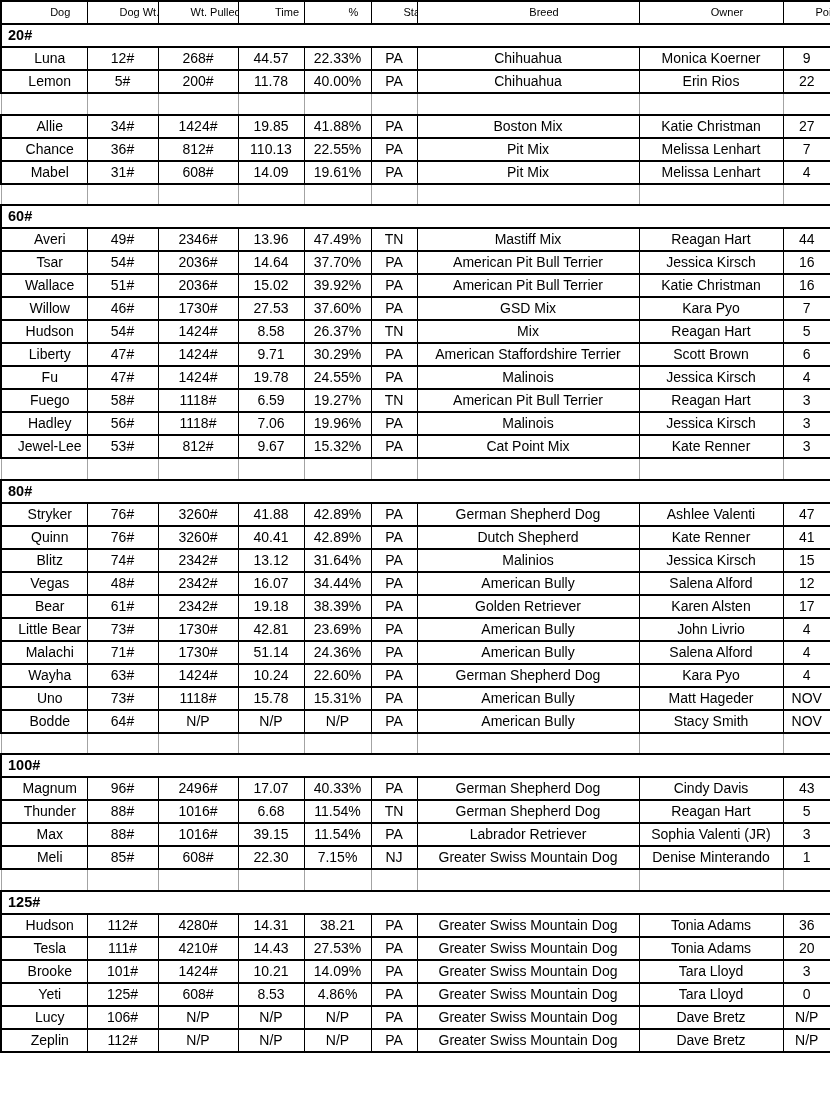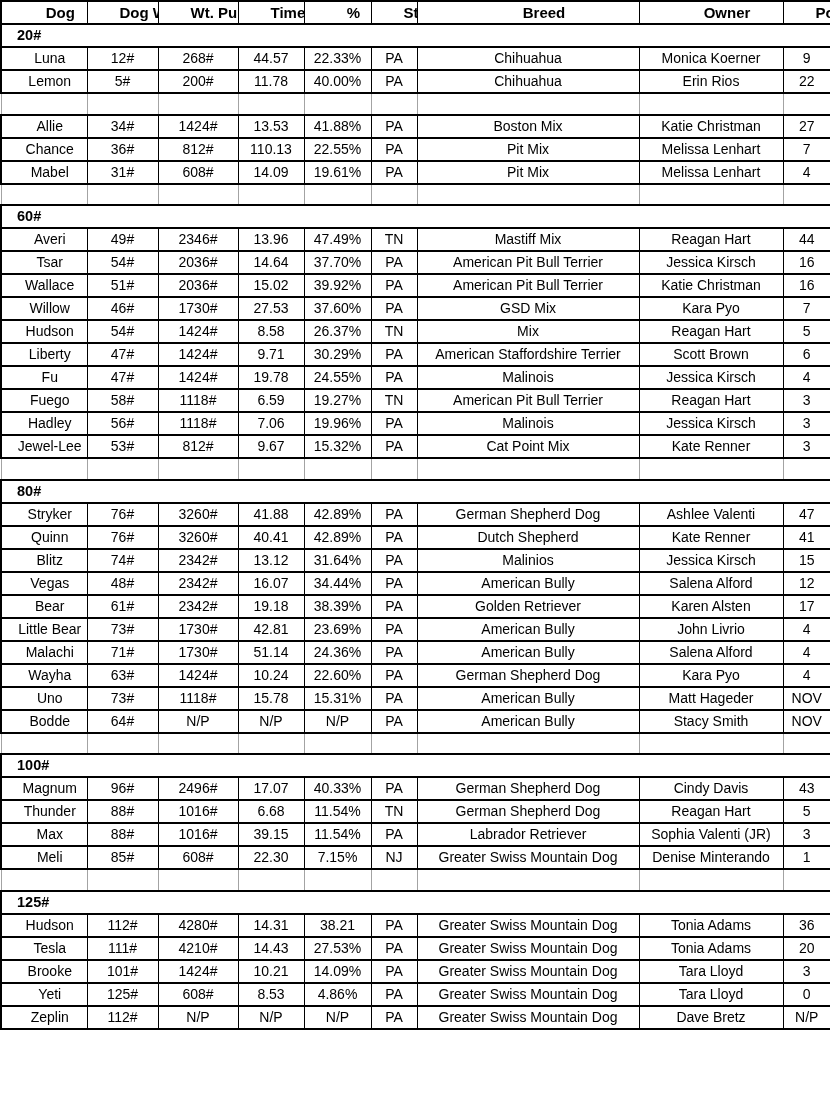--- a/index.html
+++ b/index.html
@@ -31,33 +31,33 @@
     text-align: center;
     vertical-align: middle;
     font-size: 14px;
     line-height: 21px;
   }
   
   tr.hdr th {
     border: 1px solid #000;
     border-top-width: 2px;
     border-bottom-width: 2px;
-    font-weight: bold;
-    font-size: 15px;
+    font-weight: normal;
+    font-size: 11px;
     padding-left: 32px;
   }
   tr.hdr th:first-child { border-left-width: 2px; }
   tr.hdr th:last-child  { border-right-width: 2px; }
   
   tr.cls td {
     border: 2px solid #000;
     text-align: left;
     font-weight: bold;
     font-size: 14.5px;
-    padding-left: 15px;
+    padding-left: 6px;
   }
   
   tr.data td {
     border: 1px solid #000;
     border-top-width: 2px;
     border-bottom-width: 2px;
   }
   tr.data td:first-child { border-left-width: 2px; padding-left: 11px; }
   tr.data td:last-child  { border-right-width: 2px; }
   
@@ -131,21 +131,21 @@
           <td></td>
           <td></td>
           <td></td>
           <td></td>
           <td></td>
         </tr>
         <tr class="data">
           <td>Allie</td>
           <td>34#</td>
           <td>1424#</td>
-          <td>13.53</td>
+          <td>19.85</td>
           <td>41.88%</td>
           <td>PA</td>
           <td>Boston Mix</td>
           <td>Katie Christman</td>
           <td>27</td>
         </tr>
         <tr class="data">
           <td>Chance</td>
           <td>36#</td>
           <td>812#</td>
@@ -525,20 +525,31 @@
           <td>125#</td>
           <td>608#</td>
           <td>8.53</td>
           <td>4.86%</td>
           <td>PA</td>
           <td>Greater Swiss Mountain Dog</td>
           <td>Tara Lloyd</td>
           <td>0</td>
         </tr>
         <tr class="data">
+          <td>Lucy</td>
+          <td>106#</td>
+          <td>N/P</td>
+          <td>N/P</td>
+          <td>N/P</td>
+          <td>PA</td>
+          <td>Greater Swiss Mountain Dog</td>
+          <td>Dave Bretz</td>
+          <td>N/P</td>
+        </tr>
+        <tr class="data">
           <td>Zeplin</td>
           <td>112#</td>
           <td>N/P</td>
           <td>N/P</td>
           <td>N/P</td>
           <td>PA</td>
           <td>Greater Swiss Mountain Dog</td>
           <td>Dave Bretz</td>
           <td>N/P</td>
         </tr>

